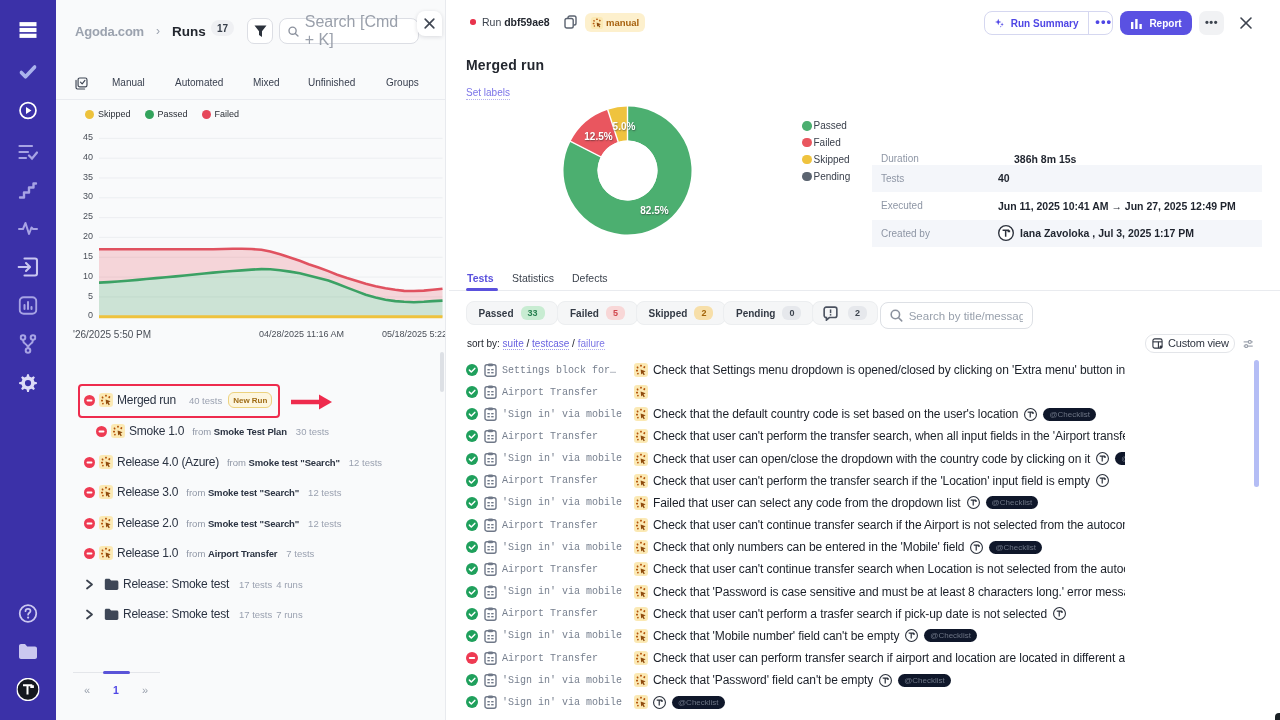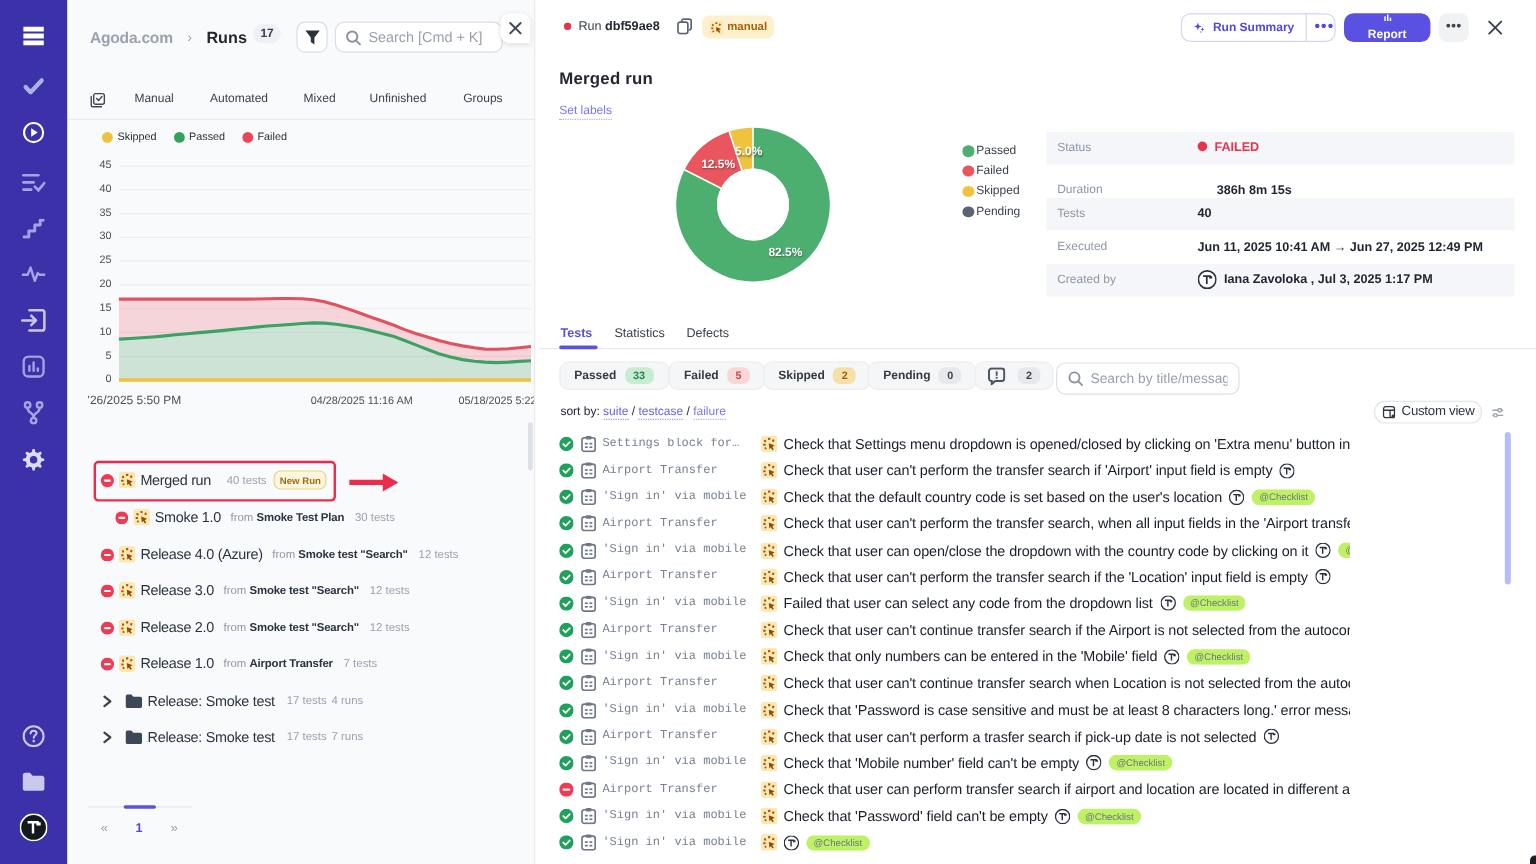--- a/index.html
+++ b/index.html
@@ -24,21 +24,21 @@
 .runfromb { font-size:9.5px; color:#2b3342; font-weight:700; letter-spacing:-0.15px; }
 .runtests { font-size:9.5px; color:#9aa1b0; }
 
 #rightpanel { position:absolute; left:449px; top:0; width:831px; height:720px; background:#fff; }
 .srow { position:absolute; left:872px; width:390px; height:27.5px; display:flex; align-items:center; }
 .slabel { width:126px; padding-left:9px; color:#8e96a5; font-size:10px; }
 .sval { color:#1f242e; font-size:10.5px; font-weight:600; }
 .trow { position:absolute; left:466px; display:flex; align-items:center; gap:5px; white-space:nowrap; }
 .suite { font-family:"Liberation Mono", monospace; font-size:10px; color:#767f8e; width:127px; overflow:hidden; white-space:nowrap; flex:none; }
 .ttitle { font-size:12px; color:#1a1f28; font-weight:500; letter-spacing:-0.1px; }
-.checklist { background:#bef264; color:#6d7585; font-size:8px; border-radius:7px; padding:2px 6px; font-weight:500; flex:none;}
+.checklist { background:#0f172a; color:#6d7585; font-size:8px; border-radius:7px; padding:2px 6px; font-weight:500; flex:none;}
 .emoji16 { width:16px; height:16px; flex:none; }
 </style>
 </head>
 <body>
 <svg width="0" height="0" style="position:absolute">
   <defs>
     <symbol id="emo" viewBox="0 0 16 16">
       <rect x="0" y="0" width="16" height="16" rx="3.5" fill="#fbe9b4"></rect>
       <g fill="#b45309">
         <rect x="6.9" y="2" width="2.1" height="2.1" rx="0.5"></rect>
@@ -86,21 +86,21 @@
       <svg style="position:absolute; left:6px; top:6px;" width="13" height="13" viewBox="0 0 13 13">
           <path d="M0.5 0.5 L12.5 0.5 L8 6.2 L8 12 L5 10 L5 6.2 Z" fill="#2c323c"></path>
         </svg>
     </div>
 
     <div class="abs" style="left:223px; top:18px; width:140px; height:26px; border:1px solid #dcdee4; border-radius:8px; background:#fff; display:flex; align-items:center; padding:0 8px; gap:6px;">
       <svg width="13" height="13" viewBox="0 0 13 13">
           <circle cx="5.5" cy="5.5" r="4.3" stroke="#8b919d" stroke-width="1.6" fill="none"></circle>
           <line x1="8.8" y1="8.8" x2="12" y2="12" stroke="#8b919d" stroke-width="1.6" stroke-linecap="round"></line>
         </svg>
-      <span style="font-size:12px; color:#9aa0ab;">Search [Cmd + K]</span>
+      <span style="font-size:16px; color:#9aa0ab;">Search [Cmd + K]</span>
     </div>
 
     <div class="abs" style="left:361px; top:11px; width:25px; height:25px; background:#fff; border-radius:8px 8px 0 8px; box-shadow:0 1px 4px rgba(20,24,40,.14);">
       <svg style="position:absolute; left:6px; top:6px;" width="13" height="13" viewBox="0 0 15 15">
           <g stroke="#404754" stroke-width="1.9" stroke-linecap="round">
             <line x1="2.5" y1="2.5" x2="12.5" y2="12.5"></line>
             <line x1="12.5" y1="2.5" x2="2.5" y2="12.5"></line>
           </g>
         </svg>
     </div>
@@ -285,21 +285,21 @@
     <div class="abs" style="left:984px; top:11px; width:129px; height:24px; border:1px solid #d5d7f0; border-radius:8px; background:#fff; display:flex; align-items:center;">
       <svg style="margin:0 6px 0 9px;" width="14" height="14" viewBox="0 0 14 14">
           <path d="M5.5 1.5 L6.6 4.6 L9.7 5.7 L6.6 6.8 L5.5 9.9 L4.4 6.8 L1.3 5.7 L4.4 4.6 Z" fill="#4f46e5"></path>
           <path d="M10.5 6.5 L11.1 8.2 L12.8 8.8 L11.1 9.4 L10.5 11.1 L9.9 9.4 L8.2 8.8 L9.9 8.2 Z" fill="#4f46e5"></path>
           <path d="M8.8 10.6 L9.1 11.5 L10 11.8 L9.1 12.1 L8.8 13 L8.5 12.1 L7.6 11.8 L8.5 11.5 Z" fill="#4f46e5"></path>
         </svg>
       <span style="font-size:10px; font-weight:700; color:#4f46e5; white-space:nowrap;">Run Summary</span>
       <span style="width:1px; height:24px; background:#d5d7f0; margin-left:9px;"></span>
       <span style="color:#4f46e5; font-size:13px; font-weight:700; letter-spacing:1px; padding-left:7px; position:relative; top:-2px;">•••</span>
     </div>
-    <div class="abs" style="left:1120px; top:11px; width:72px; height:24px; background:#5a51e2; border-radius:8px; display:flex; align-items:center; justify-content:center; gap:6px;flex-direction:column;">
+    <div class="abs" style="left:1120px; top:11px; width:72px; height:24px; background:#5a51e2; border-radius:8px; display:flex; align-items:center; justify-content:center; gap:6px;">
       <svg width="13" height="13" viewBox="0 0 13 13">
           <g fill="#fff">
             <rect x="1" y="5" width="2.4" height="7"></rect>
             <rect x="5.2" y="2" width="2.4" height="10"></rect>
             <rect x="9.4" y="7" width="2.4" height="5"></rect>
           </g>
         </svg>
       <span style="font-size:10px; font-weight:700; color:#fff;">Report</span>
     </div>
     <div class="abs" style="left:1199px; top:11px; width:25px; height:24px; background:#f1f2f4; border-radius:7px; text-align:center;"><span style="color:#3c434e; font-size:11px; font-weight:700; letter-spacing:0.5px; line-height:22px;">•••</span></div>
@@ -330,24 +330,20 @@
         </g>
     </svg>
 
     <div class="abs" style="left:802px; top:117.5px; font-size:10px; color:#3a404c;">
       <div style="display:flex; align-items:center; gap:2px; height:16.8px;"><span style="width:9.5px;height:9.5px;border-radius:50%;background:#4caf70;"></span>Passed</div>
       <div style="display:flex; align-items:center; gap:2px; height:16.8px;"><span style="width:9.5px;height:9.5px;border-radius:50%;background:#e9565f;"></span>Failed</div>
       <div style="display:flex; align-items:center; gap:2px; height:16.8px;"><span style="width:9.5px;height:9.5px;border-radius:50%;background:#efc33e;"></span>Skipped</div>
       <div style="display:flex; align-items:center; gap:2px; height:16.8px;"><span style="width:9.5px;height:9.5px;border-radius:50%;background:#5b6470;"></span>Pending</div>
     </div>
 
-    <div class="srow" style="top:109.5px; background:#f4f6fa;">
-        <span class="slabel">Status</span>
-        <span class="sval" style="color:#e8334c; font-weight:700;"><span style="display:inline-block;width:8px;height:8px;border-radius:50%;background:#e8334c;margin-right:6px;"></span>FAILED</span>
-      </div>
     <div class="srow" style="top:145px;gap:16px;">
         <span class="slabel">Duration</span>
         <span class="sval">386h 8m 15s</span>
       </div>
     <div class="srow" style="top:164.5px; background:#f4f6fa;">
         <span class="slabel">Tests</span>
         <span class="sval">40</span>
       </div>
     <div class="srow" style="top:192px;">
         <span class="slabel">Executed</span>
@@ -431,26 +427,20 @@
           <svg width="12" height="12" style="flex:none;">
             <use href="#gcheck"></use>
           </svg>
           <svg width="13" height="14" style="flex:none; margin-left:1px;">
             <use href="#clip"></use>
           </svg>
           <span class="suite">Airport Transfer</span>
           <svg width="14" height="14" style="flex:none;">
             <use href="#emo"></use>
           </svg>
-          <span style="display:flex; align-items:center; gap:6px; max-width:472px; overflow:hidden; flex:none;">
-            <span class="ttitle" style="flex:none;">Check that user can't perform the transfer search if 'Airport' input field is empty</span>
-            <svg width="13" height="13" style="flex:none;">
-              <use href="#tava"></use>
-            </svg>
-          </span>
         </div>
     <div class="trow" style="top:407.3px;">
           <svg width="12" height="12" style="flex:none;">
             <use href="#gcheck"></use>
           </svg>
           <svg width="13" height="14" style="flex:none; margin-left:1px;">
             <use href="#clip"></use>
           </svg>
           <span class="suite">'Sign in' via mobile</span>
           <svg width="14" height="14" style="flex:none;">

